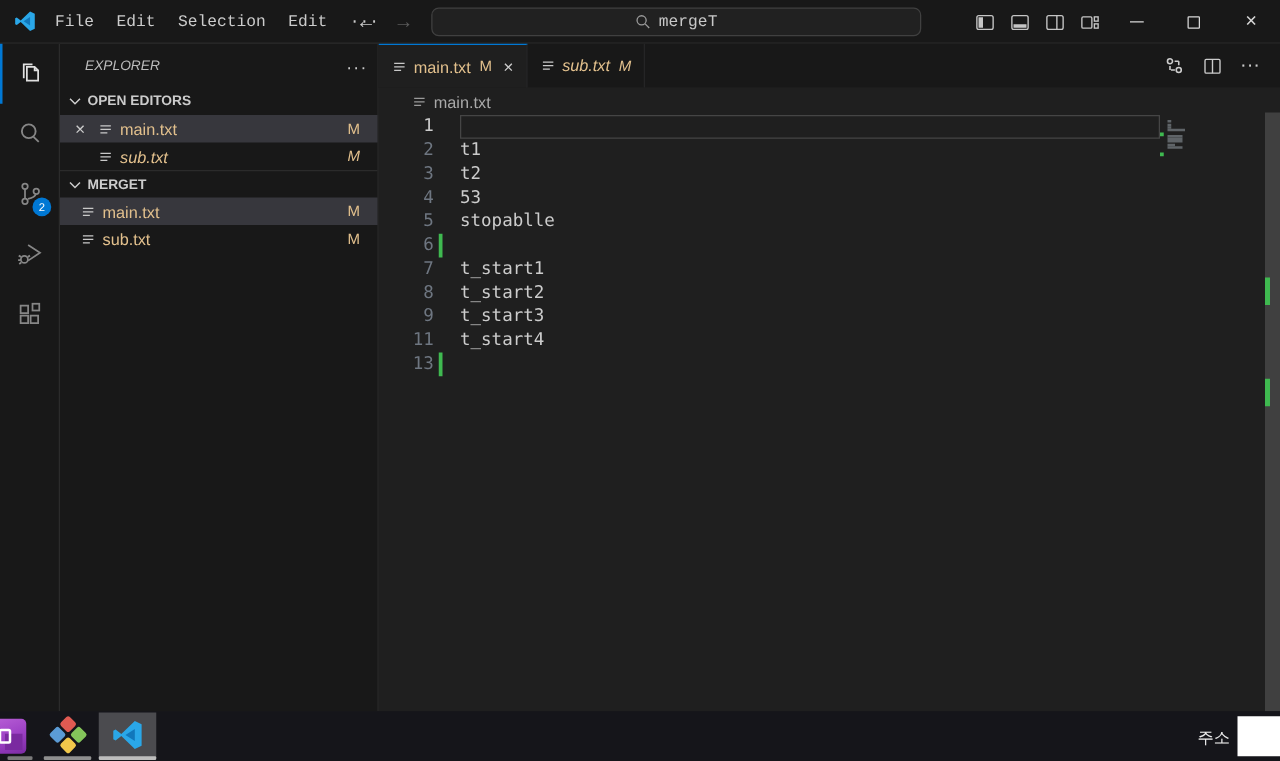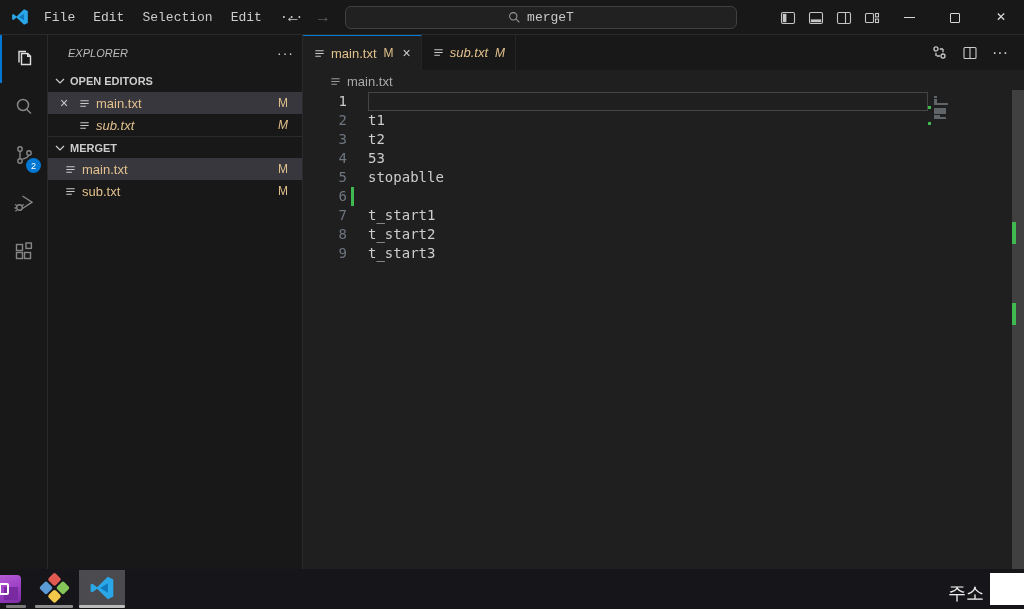--- a/index.html
+++ b/index.html
@@ -91,21 +91,21 @@
   .tk-purple { position:absolute; left:-7px; top:6px; width:28px; height:28px; border-radius:4px;
                background:linear-gradient(160deg,#b85fd6 0%,#9b3fc4 55%,#7c2ba3 100%); overflow:hidden; }
   .tk-purple .inner-dark { position:absolute; right:3px; bottom:3px; width:14px; height:13px; background:#7a2aa0; }
   .tk-purple .inner-glyph { position:absolute; left:6px; top:8px; width:10px; height:12px;
                             border:2px solid #ffffff; border-radius:2px; }
   .tk-merge { position:absolute; left:40px; top:5px; width:29px; height:29px; }
   .mi-wrap { position:absolute; left:3px; top:3px; width:23px; height:23px; transform:rotate(45deg); }
   .mi-sq { position:absolute; width:10px; height:10px; border-radius:2px; }
   .tk-vscode-btn { position:absolute; left:79px; top:1px; width:46px; height:36px; background:#4b4b4f;
                    display:flex; align-items:center; justify-content:center; }
-  .tk-address-label { position:absolute; right:40px; top:12px; color:#eeeeee; font-size:18px; }
+  .tk-address-label { position:absolute; right:40px; top:12px; color:#eeeeee; font-size:13px; }
   .tk-address-input { position:absolute; right:0; top:4px; width:34px; height:32px; background:#ffffff; border:0; }
 
   svg { display:block; }
 </style>
 </head>
 <body>
 
 <div class="screen">
 
   <div>
@@ -360,20 +360,30 @@
             <div class="code-line">
               <div class="line-num">8</div>
               <div class="git-gutter"></div>
               <div class="line-text">t_start2</div>
             </div>
             <div class="code-line">
               <div class="line-num">9</div>
               <div class="git-gutter"></div>
               <div class="line-text">t_start3</div>
             </div>
+            <div class="code-line">
+              <div class="line-num">11</div>
+              <div class="git-gutter"></div>
+              <div class="line-text">t_start4</div>
+            </div>
+            <div class="code-line">
+              <div class="line-num">13</div>
+              <div class="git-gutter added"></div>
+              <div class="line-text"></div>
+            </div>
           </div>
         <div class="minimap">
             <span class="mm-bar" style="top: 4.3px; width: 3px;"></span>
             <span class="mm-bar" style="top: 6.6px; width: 3px;"></span>
             <span class="mm-bar" style="top: 8.9px; width: 3px;"></span>
             <span class="mm-bar" style="top: 11.2px; width: 13.5px;"></span>
             <span class="mm-added" style="top: 13.5px;"></span>
             <span class="mm-bar" style="top: 15.8px; width: 12px;"></span>
             <span class="mm-bar" style="top: 18.1px; width: 12px;"></span>
             <span class="mm-bar" style="top: 20.4px; width: 12px;"></span>

